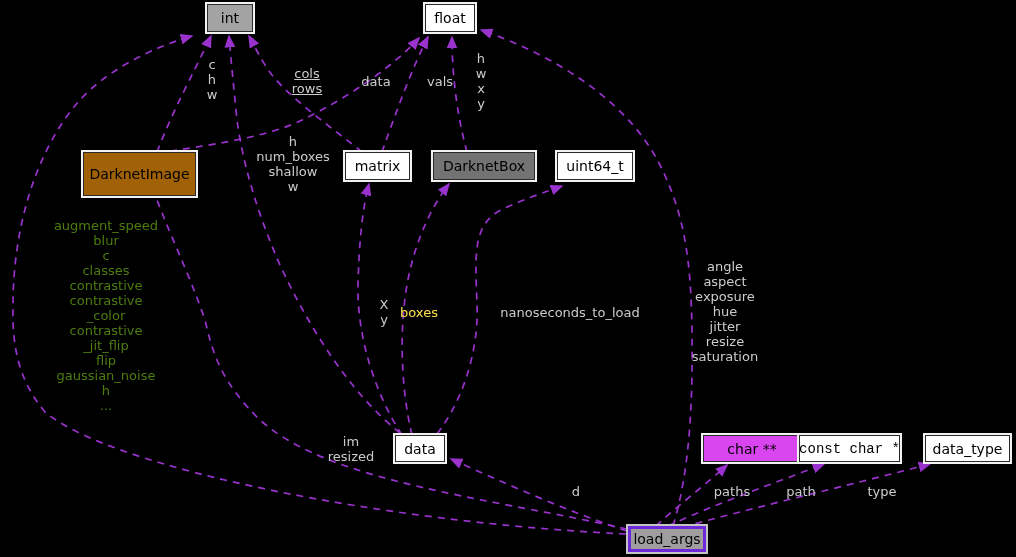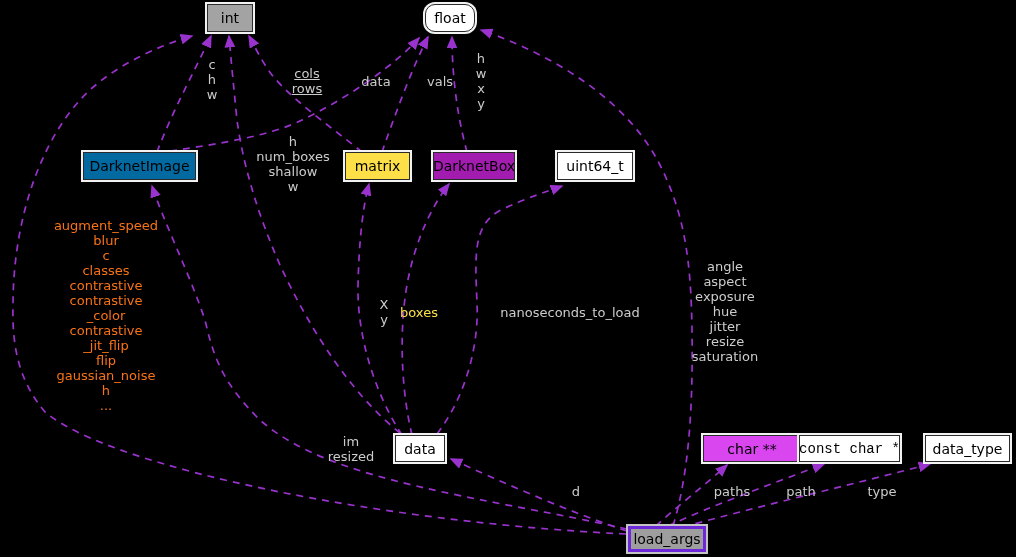--- a/index.html
+++ b/index.html
@@ -62,24 +62,24 @@
     <path class="edge" d="M 412,435 C 401,390 399,330 407,285 C 414,245 430,208 449,184" marker-end="url(#arrow)" stroke="#9a32cd"></path>
     <path class="edge" d="M 437,434 C 466,396 479,345 477,303 C 475,255 473,226 499,211 C 523,199 546,192 562,186" marker-end="url(#arrow)" stroke="#9a32cd"></path>
     <path class="edge" d="M 627,531 C 572,513 506,484 451,459" marker-end="url(#arrow)" stroke="#9a32cd"></path>
     <path class="edge" d="M 627,529 C 490,498 330,483 260,420 C 222,383 213,355 205,320 C 188,270 165,225 152,186" marker-end="url(#arrow)" stroke="#9a32cd"></path>
     <path class="edge" d="M 656,526 C 676,507 703,487 727,465" marker-end="url(#arrow)" stroke="#9a32cd"></path>
     <path class="edge" d="M 668,526 C 713,505 772,484 824,464" marker-end="url(#arrow)" stroke="#9a32cd"></path>
     <path class="edge" d="M 683,527 C 760,506 850,485 930,464" marker-end="url(#arrow)" stroke="#9a32cd"></path>
   </svg>
 
   <div class="node" style="left: 207px; top: 4px; width: 46px; height: 28px; background: #a3a3a3;">int</div>
-  <div class="node" style="left: 425px; top: 4px; width: 50px; height: 28px; background: rgb(255, 255, 255); border-radius: 10px;">float</div>
-  <div class="node" style="left: 83px; top: 152px; width: 113px; height: 28px; background: #0369a1;">DarknetImage</div>
-  <div class="node" style="left: 345px; top: 152px; width: 65px; height: 28px; background: #fde047;">matrix</div>
-  <div class="node" style="left: 433px; top: 152px; width: 82px; height: 28px; background: #a21caf;">DarknetBox</div>
+  <div class="node" style="left: 425px; top: 4px; width: 50px; height: 28px; background: rgb(255, 255, 255);">float</div>
+  <div class="node" style="left: 83px; top: 152px; width: 113px; height: 44px; background: #a16207;">DarknetImage</div>
+  <div class="node" style="left: 345px; top: 152px; width: 65px; height: 28px; background: #ffffff;">matrix</div>
+  <div class="node" style="left: 433px; top: 152px; width: 102px; height: 28px; background: #737373;">DarknetBox</div>
   <div class="node" style="left: 557px; top: 152px; width: 76px; height: 28px; background: rgb(255, 255, 255); text-align: right;">uint64_t</div>
   <div class="node" style="left: 395px; top: 435px; width: 50px; height: 27px; background: rgb(255, 255, 255);">data</div>
   <div class="node" style="left: 703px; top: 435px; width: 98px; height: 27px; background: #d946ef;">char **</div>
   <div class="node" style="left: 799px; top: 435px; width: 101px; height: 27px; background: rgb(255, 255, 255); font-family: Liberation Mono, monospace;">const char *</div>
   <div class="node" style="left: 925px; top: 435px; width: 85px; height: 27px; background: rgb(255, 255, 255);">data_type</div>
   <div class="node main" style="left: 628px; top: 526px; width: 78px; height: 26px; background: rgb(158, 158, 158);">load_args</div>
 
   <div class="edge-label" style="left: 212px; top: 57px; color: rgb(204, 204, 204);">c
 h
 w</div>
@@ -88,21 +88,21 @@
   <div class="edge-label" style="left: 376px; top: 74px; color: rgb(204, 204, 204);">data</div>
   <div class="edge-label" style="left: 440px; top: 74px; color: rgb(204, 204, 204);">vals</div>
   <div class="edge-label" style="left: 481px; top: 51px; color: rgb(204, 204, 204);">h
 w
 x
 y</div>
   <div class="edge-label" style="left: 293px; top: 134px; color: rgb(204, 204, 204);">h
 num_boxes
 shallow
 w</div>
-  <div class="edge-label" style="left: 106px; top: 218px; color: #f97316;">augment_speed
+  <div class="edge-label" style="left: 106px; top: 218px; color: #4d7c0f;">augment_speed
 blur
 c
 classes
 contrastive
 contrastive
 _color
 contrastive
 _jit_flip
 flip
 gaussian_noise

